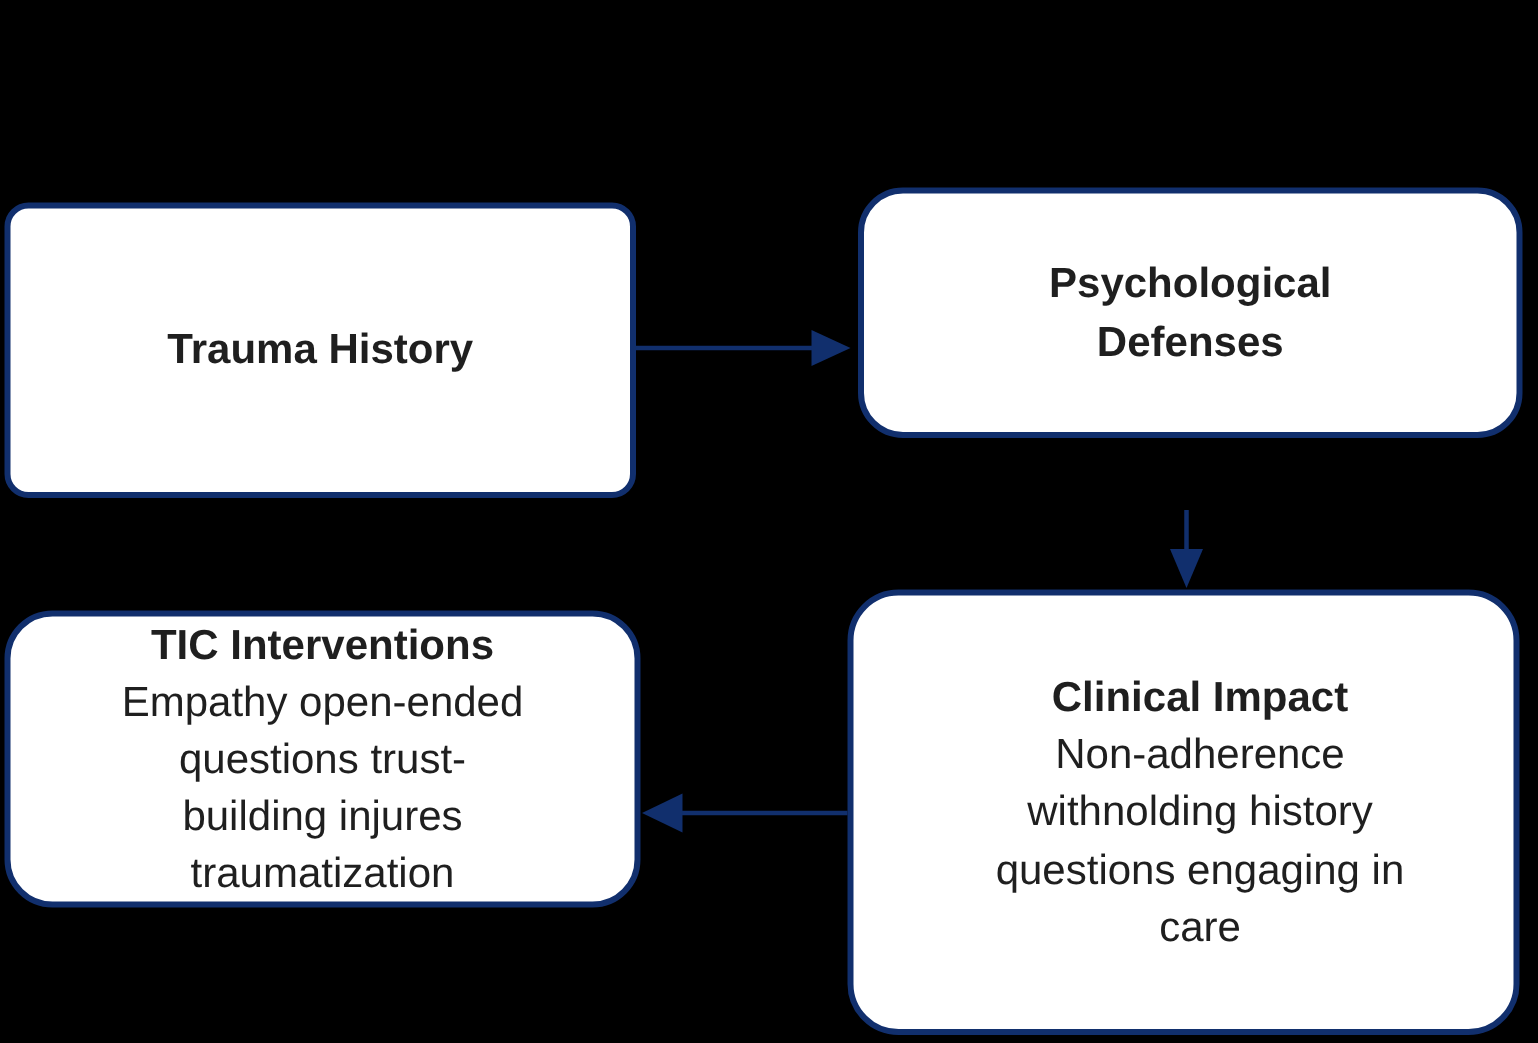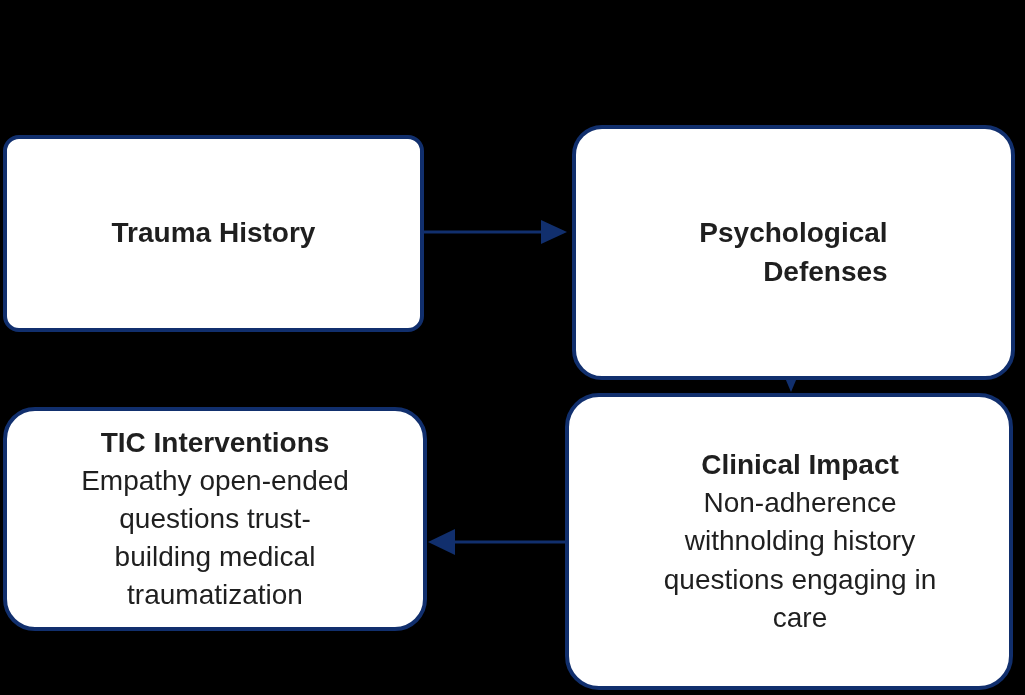--- a/index.html
+++ b/index.html
@@ -53,31 +53,30 @@
     white-space: pre-line;
   }
   .node-body {
     white-space: pre-line;
   }
   .node-trauma-history {
     left: 3px; top: 135px; width: 421px; height: 197px;
     border-radius: 16px;
   }
   .node-psychological-defenses {
-    left: 572px; top: 125px; width: 443px; height: 255px;
+    left: 572px; top: 125px; width: 443px; height: 167px;
     border-radius: 30px;
-    text-align: right;
   }
   .node-clinical-impact {
     left: 565px; top: 393px; width: 448px; height: 297px;
     border-radius: 34px;
     padding-left: 36px;
   }
   .node-tic-interventions {
-    left: 3px; top: 407px; width: 424px; height: 224px;
+    left: 3px; top: 407px; width: 424px; height: 198px;
     border-radius: 32px;
   }
 </style>
 </head>
 <body>
 
 <div class="stage">
 
   <svg class="connector-layer" viewBox="0 0 1025 695" xmlns="http://www.w3.org/2000/svg">
     <g>
@@ -108,17 +107,17 @@
     <div class="node-body">Non-adherence
 withnolding history
 questions engaging in
 care</div>
   </div>
 
   <div class="node node-tic-interventions">
     <div class="node-title">TIC Interventions</div>
     <div class="node-body">Empathy open-ended
 questions trust-
-building medical
+building injures
 traumatization</div>
   </div>
 
 </div>
 
 </body></html>

